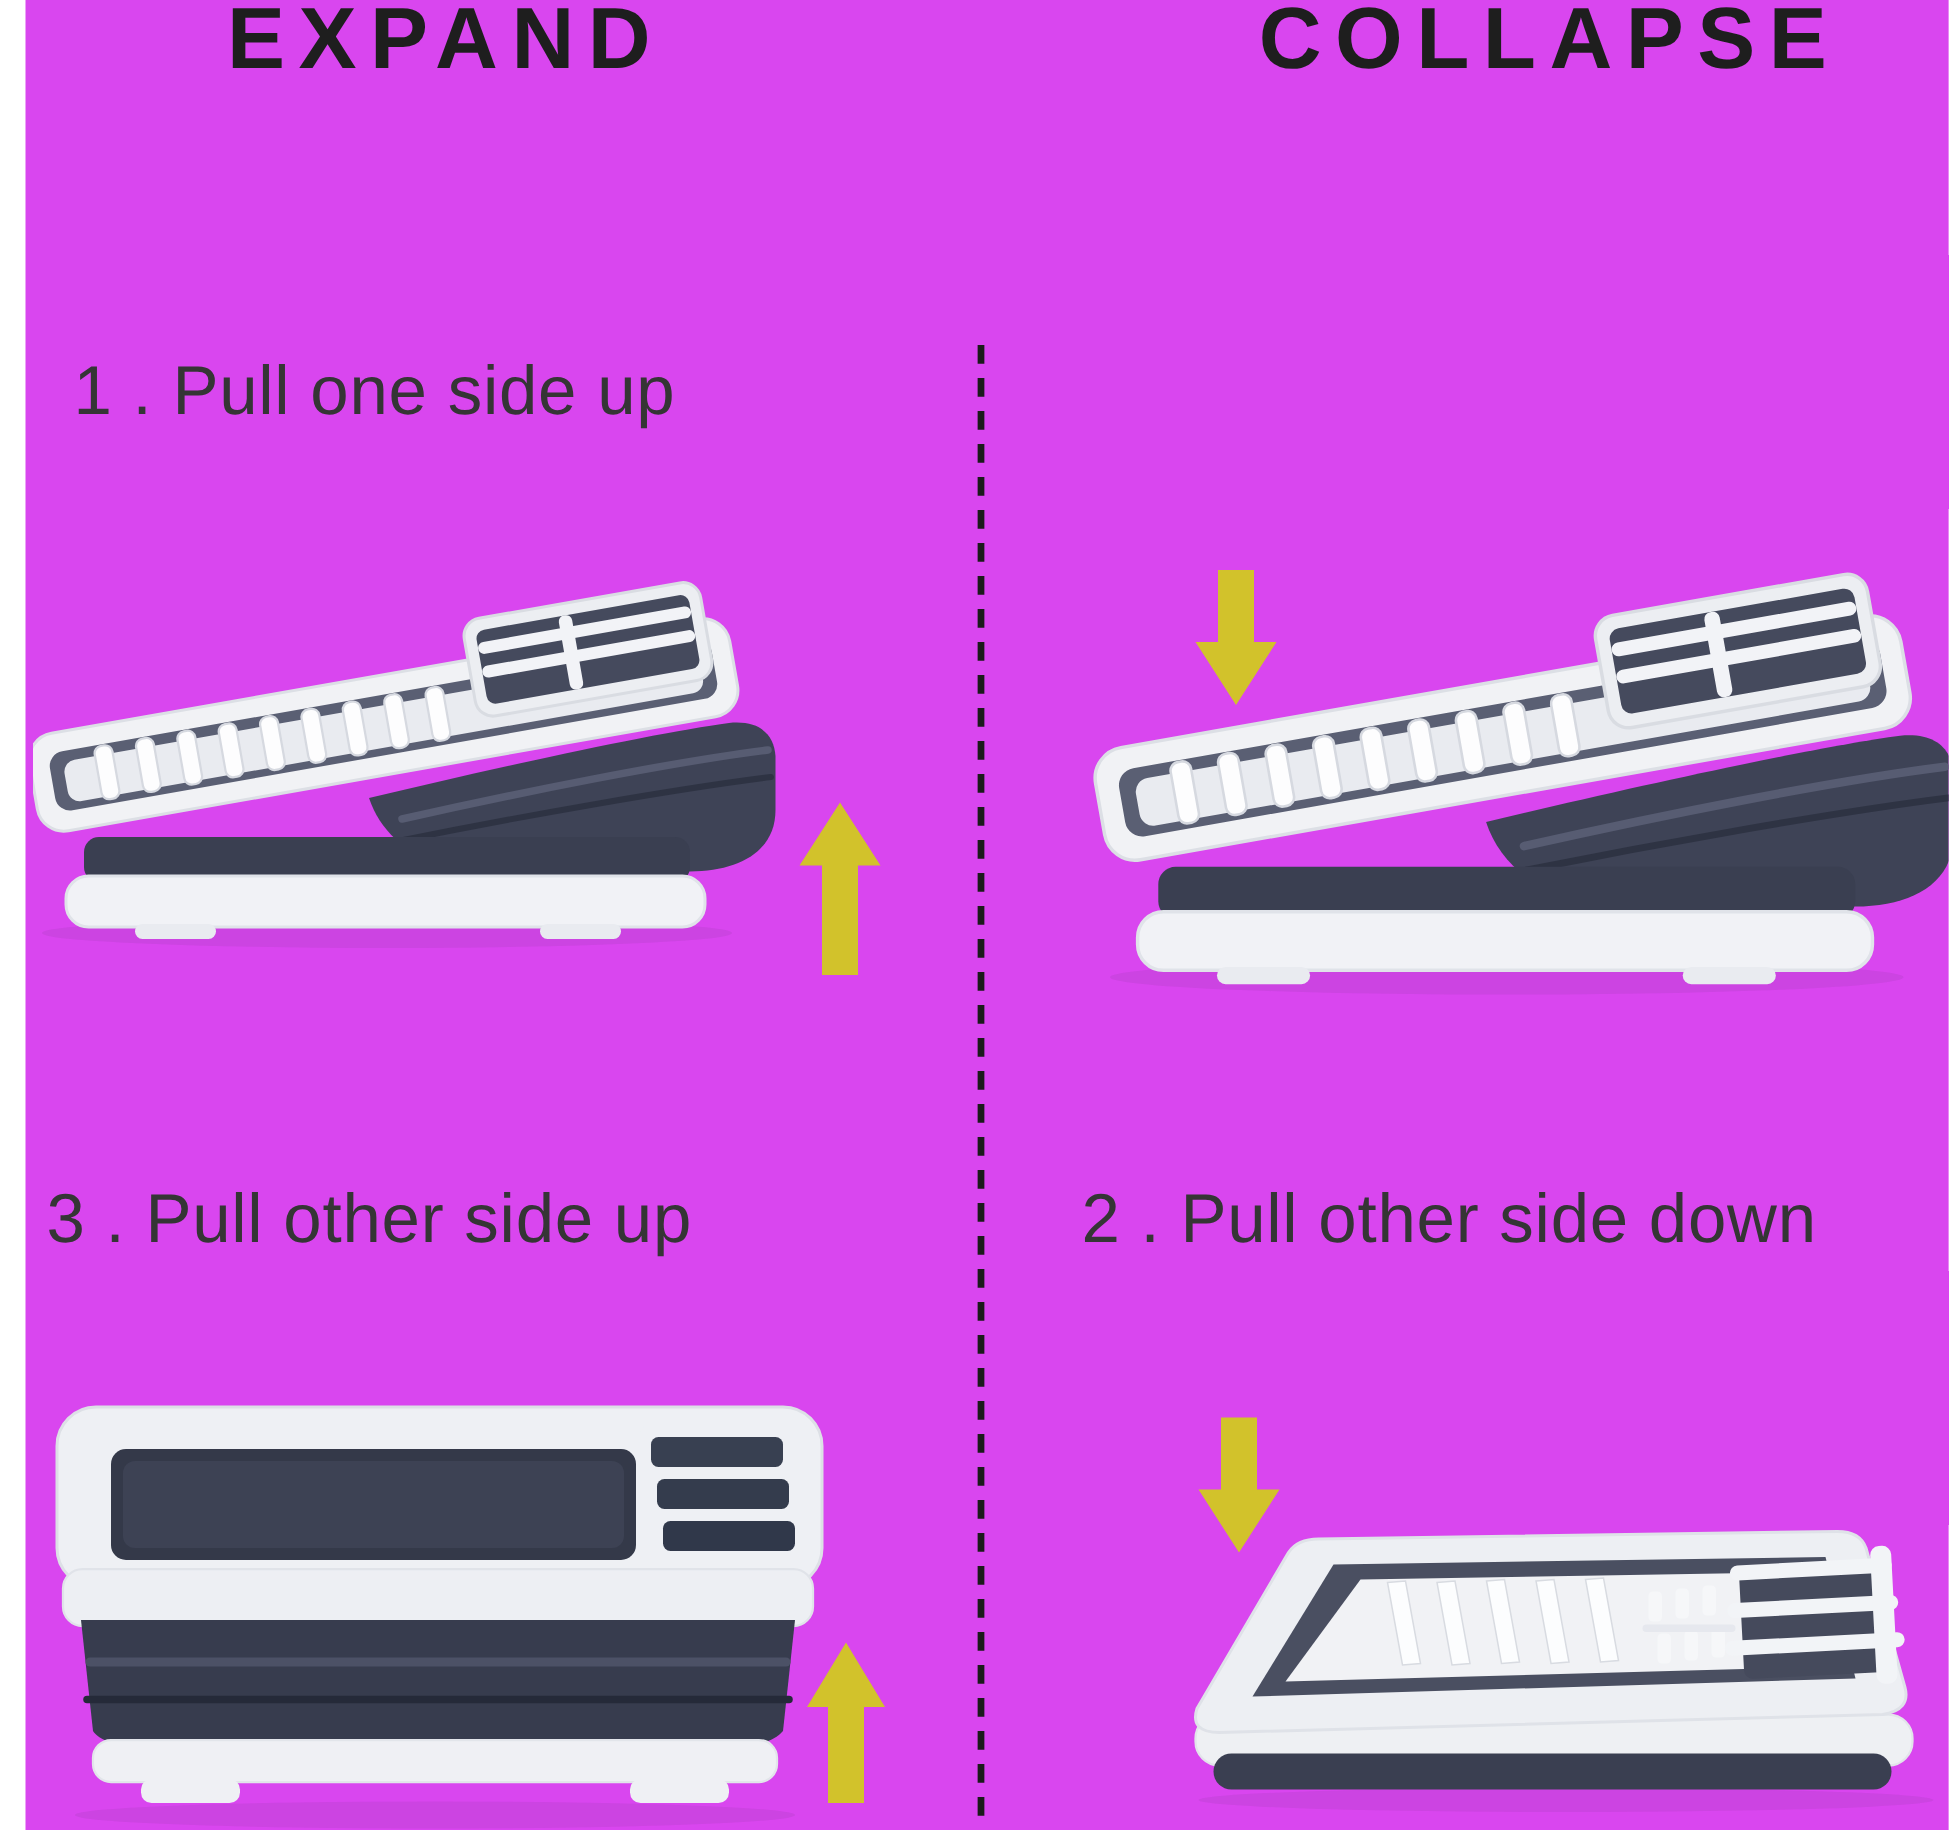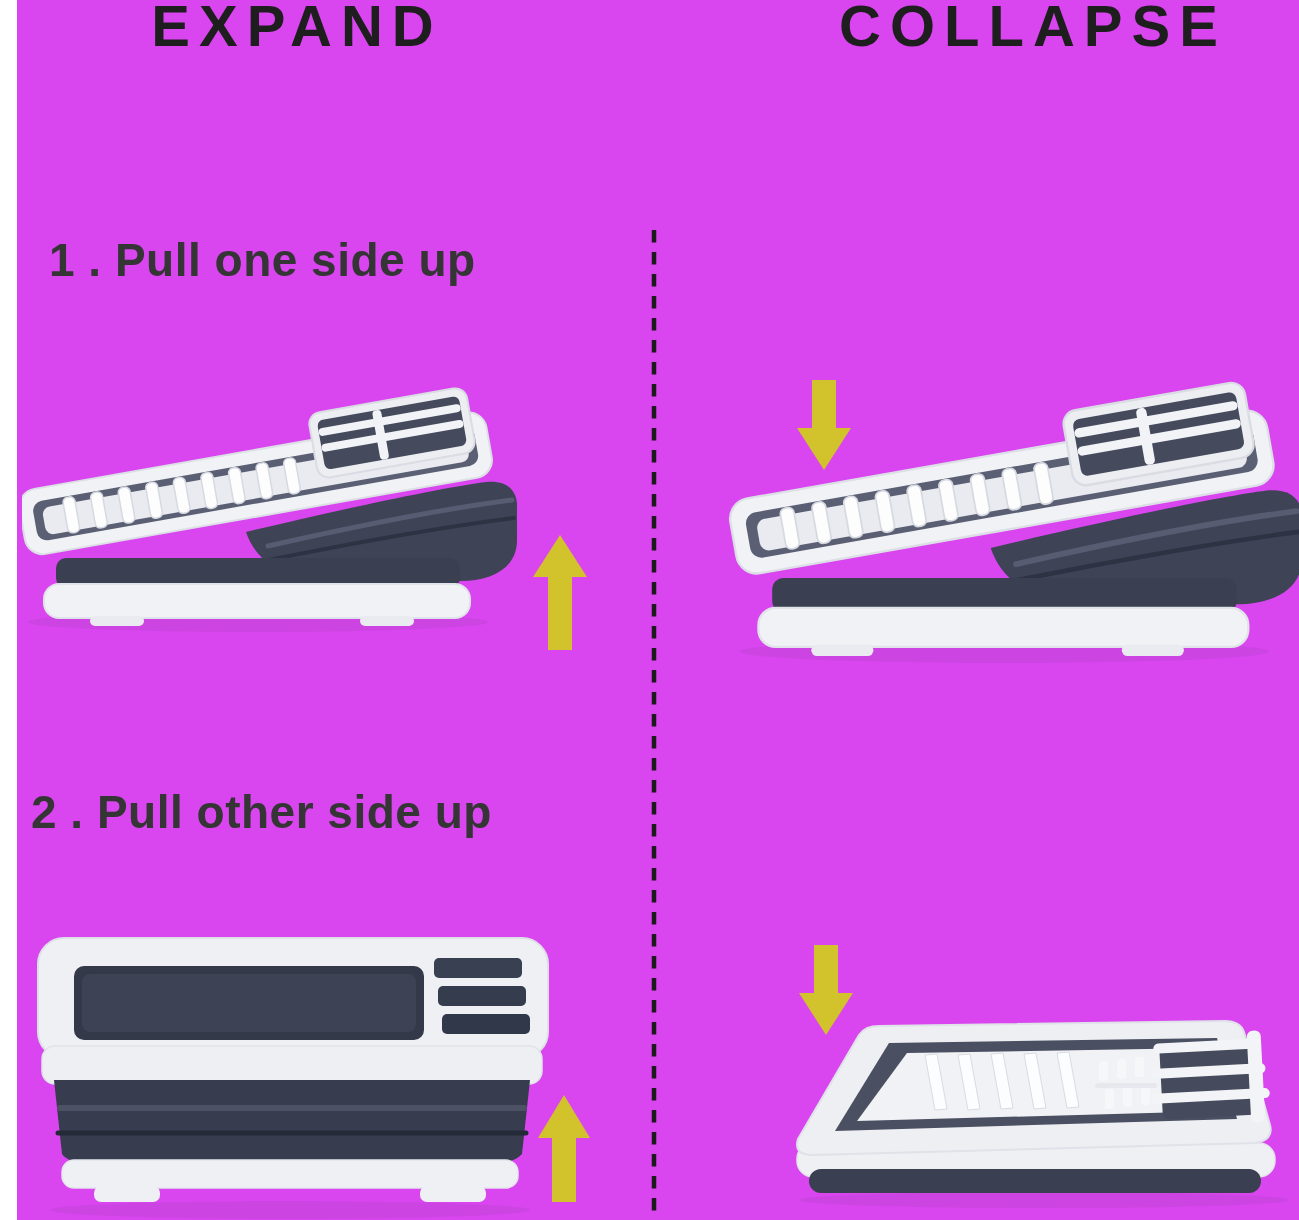--- a/index.html
+++ b/index.html
@@ -8,21 +8,21 @@
     font-family:"Liberation Sans","DejaVu Sans",sans-serif;
     margin-left:17px;
   }
   .title{
     position:absolute;top:-6px;margin:0;font-size:58px;font-weight:800;
     letter-spacing:9px;color:#1e1e1e;text-align:center;line-height:1.1;white-space:nowrap;
   }
   .title-left{left:0;width:560px;}
   .title-right{left:736px;width:560px;}
   .step-label{
-    position:absolute;margin:0;font-size:46px;font-weight:700;color:#353535;
+    position:absolute;margin:0;font-size:46px;font-weight:400;color:#353535;
     line-height:1.15;white-space:nowrap;letter-spacing:0.5px;
   }
   .label-e1{left:32px;top:234px;}
   .label-c1{left:712px;top:234px;}
   .label-e2{left:14px;top:786px;}
   .label-c2{left:704px;top:786px;}
   .divider{position:absolute;left:633px;top:230px;}
   .illus{position:absolute;}
   .illus-e1{left:5px;top:372px;}
   .illus-c1{left:690px;top:368px;}
@@ -80,21 +80,22 @@
 <div class="canvas">
 
   <svg class="divider" width="8" height="990" xmlns="http://www.w3.org/2000/svg">
     <line x1="4" y1="0" x2="4" y2="990" stroke="#1b1b1b" stroke-width="4.5" stroke-dasharray="12.5 9.5"></line>
   </svg>
 
   <h1 class="title title-left">EXPAND</h1>
   <h1 class="title title-right">COLLAPSE</h1>
 
   <p class="step-label label-e1">1 . Pull one side up</p>
-  <p class="step-label label-e2">2 . Pull other side up</p>
+  <p class="step-label label-e2">3 . Pull other side up</p>
+  <p class="step-label label-c2">2 . Pull other side down</p>
 
   <svg class="illus illus-e1" width="570" height="300" viewBox="0 0 570 300" xmlns="http://www.w3.org/2000/svg" xmlns:xlink="http://www.w3.org/1999/xlink">
     <use href="#rackBody" xlink:href="#rackBody" transform="translate(-14 -40)"></use>
     <polygon points="538,163 565,205 550,205 550,278 526,278 526,205 511,205" fill="#d2c22b"></polygon>
   </svg>
 
   <svg class="illus illus-c1" width="600" height="345" viewBox="0 0 600 345" xmlns="http://www.w3.org/2000/svg" xmlns:xlink="http://www.w3.org/1999/xlink">
     <polygon points="117,102 90,60 105,60 105,12 129,12 129,60 144,60" fill="#d2c22b"></polygon>
     <use href="#rackBody" xlink:href="#rackBody" transform="translate(10 -50) scale(1.15)"></use>
   </svg>

